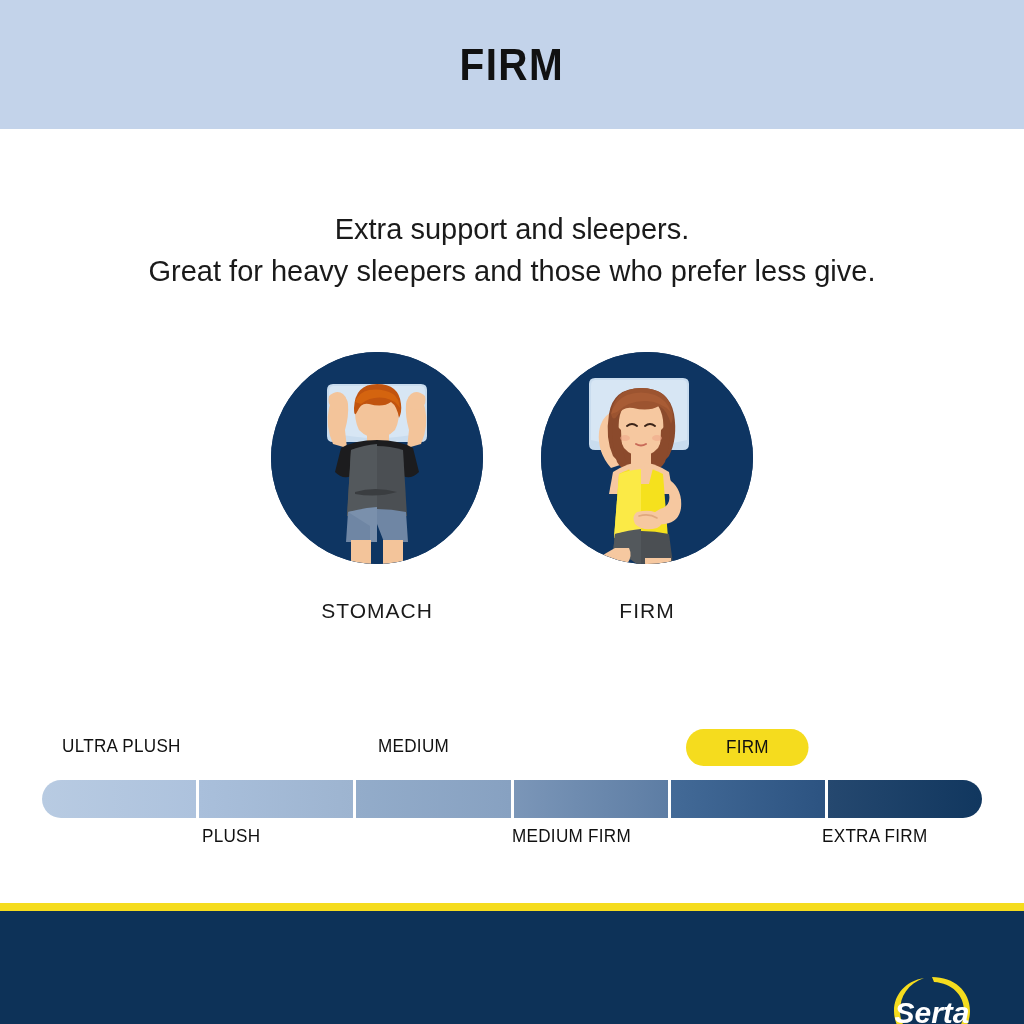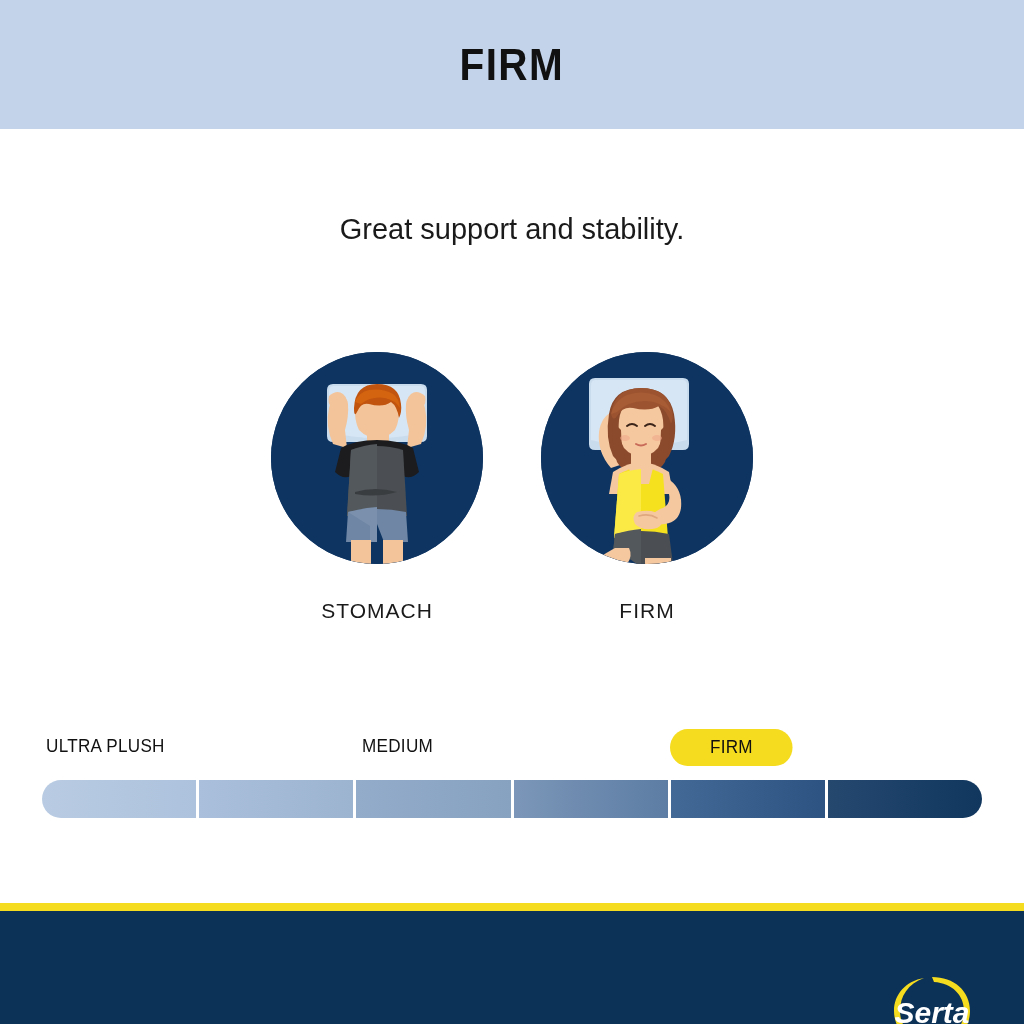--- a/index.html
+++ b/index.html
@@ -88,21 +88,21 @@
     top: 736px;
     width: 940px;
     height: 125px;
   }
   .scale-labels-top, .scale-labels-bottom {
     position: absolute;
     left: 0;
     width: 940px;
     height: 30px;
   }
-  .scale-labels-top { top: 0; }
+  .scale-labels-top { top: 0; margin-left: 16px; }
   .scale-labels-bottom { top: 90px; }
   .scale-label {
     position: absolute;
     font-size: 18px;
     font-weight: 400;
     letter-spacing: 0.3px;
     color: #111111;
     white-space: nowrap;
     transform: scaleX(0.95);
     transform-origin: left center;
@@ -159,21 +159,22 @@
   .serta-logo svg { display: block; }
 </style>
 </head>
 <body>
 
 <div class="header-band">
   <div class="header-title">FIRM</div>
 </div>
 
 <div class="subtitle">
-  <span class="line">Great support and stability.</span>
+  <span class="line">Extra support and sleepers.</span>
+  <span class="line">Great for heavy sleepers and those who prefer less give.</span>
 </div>
 
 <div class="figures">
 
   <div class="figure-block">
     <div class="figure-circle">
       <svg viewBox="0 0 212 212" xmlns="http://www.w3.org/2000/svg">
         <rect width="212" height="212" fill="#0e3562"></rect>
 
         <path d="M62 32 L150 32 Q156 32 156 38 L156 84 Q156 90 150 90 L62 90 Q56 90 56 84 L56 38 Q56 32 62 32 Z" fill="#c9dcee"></path>
@@ -270,20 +271,25 @@
 
   <div class="scale-bar">
     <div class="scale-seg" style="background:linear-gradient(90deg,#b8cbe2,#adc2dd);"></div>
     <div class="scale-seg" style="background:linear-gradient(90deg,#a9bfdb,#9db4d0);"></div>
     <div class="scale-seg" style="background:linear-gradient(90deg,#93acca,#87a1c1);"></div>
     <div class="scale-seg" style="background:linear-gradient(90deg,#7b96b8,#5d7da4);"></div>
     <div class="scale-seg" style="background:linear-gradient(90deg,#436a97,#2c5381);"></div>
     <div class="scale-seg" style="background:linear-gradient(90deg,#25486f,#11375f);"></div>
   </div>
 
+  <div class="scale-labels-bottom">
+    <div class="scale-label" style="left:160px;">PLUSH</div>
+    <div class="scale-label" style="left:470px;">MEDIUM FIRM</div>
+    <div class="scale-label" style="left:780px;">EXTRA FIRM</div>
+  </div>
 
 </div>
 
 <div class="footer-stripe"></div>
 <div class="footer-band"></div>
 
 <div class="serta-logo">
   <svg viewBox="0 0 96 80" xmlns="http://www.w3.org/2000/svg">
 
     <path d="M48 6 C70 6 86 20 86 40 C86 60 70 74 48 74 C26 74 10 60 10 40 C10 23 22 10 40 7

